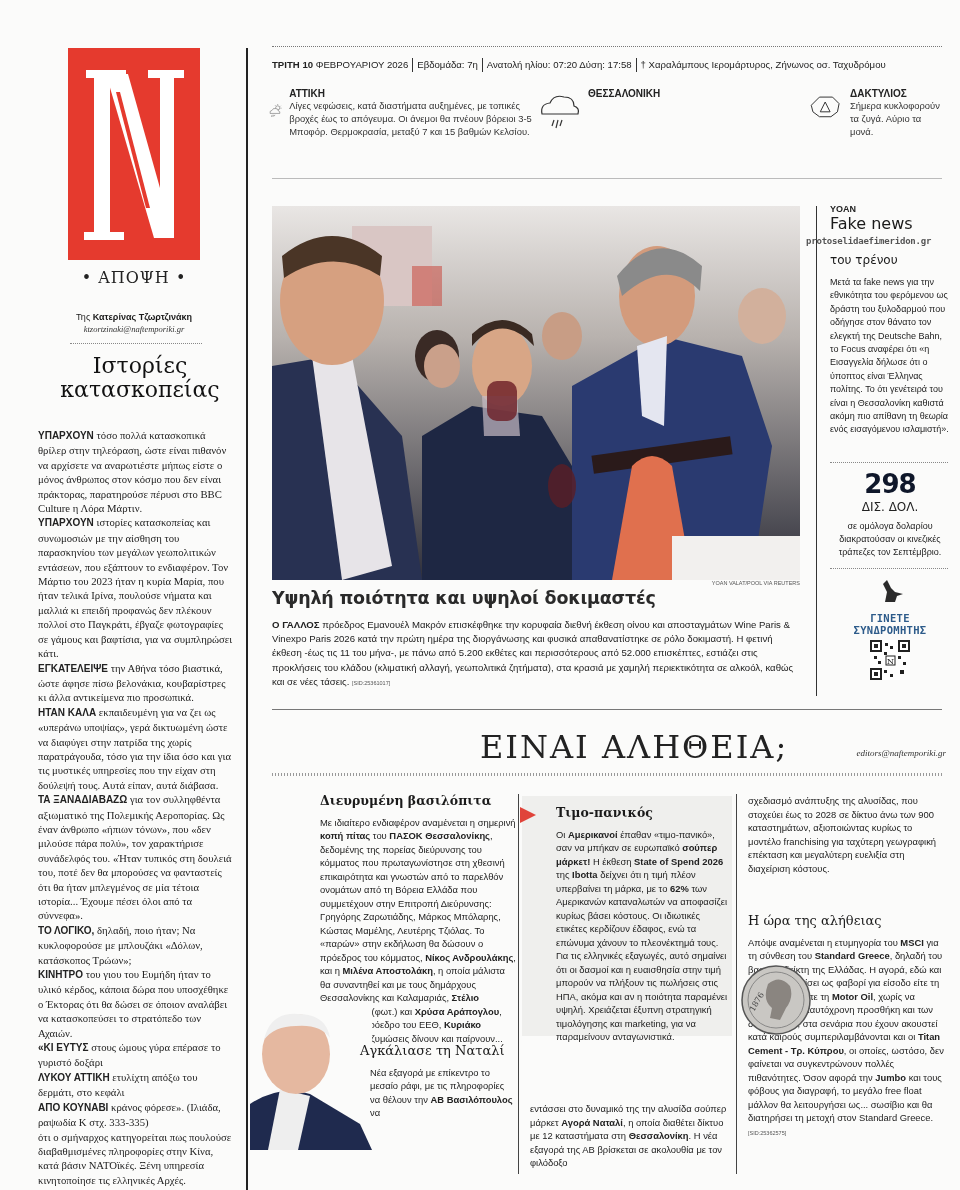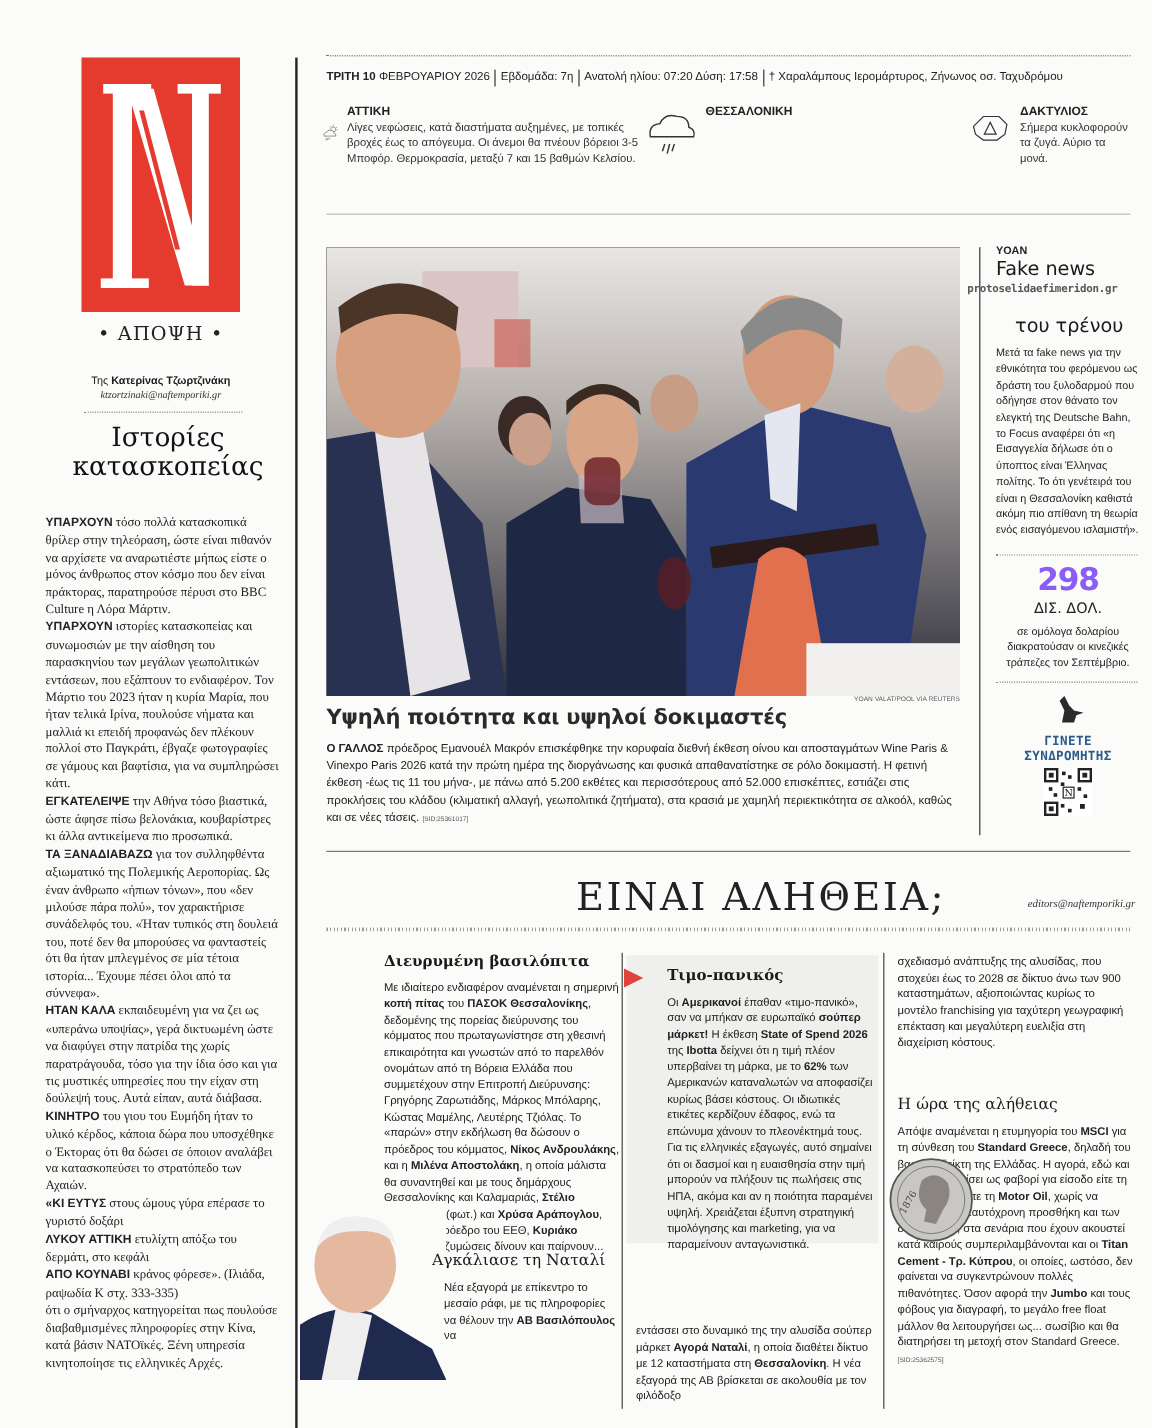--- a/index.html
+++ b/index.html
@@ -52,25 +52,25 @@
   .main-body b { font-weight: bold; }
   .main-body .sid { font-size: 5.5px; color: #555; }
 
   
   .focus-rule { position: absolute; left: 816px; top: 206px; width: 1px; height: 490px; background: #333; }
   .focus { position: absolute; left: 830px; top: 204px; width: 122px; }
   .focus .kicker { font-family: "Liberation Sans", sans-serif; font-weight: bold; font-size: 9px; color: #222; }
   .focus .ftitle { font-family: "DejaVu Sans", sans-serif; font-size: 16px; line-height: 20px; color: #1a1a1a; }
   .focus .watermark { font-family: "DejaVu Sans Mono", monospace; font-weight: bold; font-size: 9px; color: #555;
                       margin-left: -24px; margin-top: 2px; letter-spacing: -0.2px; }
-  .focus .ftitle2 { font-family: "DejaVu Sans", sans-serif; font-size: 16px; line-height: 20px; color: #1a1a1a; margin-top: 16px; text-align: center; }
+  .focus .ftitle2 { font-family: "DejaVu Sans", sans-serif; font-size: 12px; line-height: 20px; color: #1a1a1a; margin-top: 4px; }
   .focus .fbody { font-family: "Liberation Sans", sans-serif; font-size: 9px; line-height: 13.4px; color: #222; margin-top: 6px; }
   .focus-dots1 { position: absolute; left: 830px; top: 462px; width: 118px; border-top: 1px dotted #888; }
   .stat { position: absolute; left: 820px; top: 470px; width: 140px; text-align: center; }
-  .stat .num { font-family: "DejaVu Sans", sans-serif; font-weight: bold; font-size: 26px; color: #8b5cf6; line-height: 28px; letter-spacing: -1px; }
+  .stat .num { font-family: "DejaVu Sans", sans-serif; font-weight: bold; font-size: 26px; color: #0f172a; line-height: 28px; letter-spacing: -1px; }
   .stat .unit { font-family: "DejaVu Sans", sans-serif; font-size: 12px; color: #222; margin-top: 2px; }
   .stat .desc { font-family: "Liberation Sans", sans-serif; font-size: 9px; line-height: 13px; color: #222; margin-top: 6px; }
   .focus-dots2 { position: absolute; left: 830px; top: 568px; width: 118px; border-top: 1px dotted #888; }
   .subscribe { position: absolute; left: 830px; top: 578px; width: 120px; text-align: center; }
   .subscribe .sub-text { font-family: "DejaVu Sans Mono", monospace; font-weight: bold; font-size: 10.5px; line-height: 12px; color: #2d5b8a; letter-spacing: 0.3px; }
   .subscribe .qr { width: 40px; height: 40px; margin: 4px auto 0; }
 
   
   .sec-top-rule { position: absolute; left: 272px; top: 709px; width: 670px; border-top: 1.5px solid #777; }
   .sec-title { position: absolute; left: 480px; top: 728px; width: 300px;
@@ -137,22 +137,23 @@
 
   <div class="col-title">
     <div>Ιστορίες</div>
     <div>κατασκοπείας</div>
   </div>
 
   <div class="col-body" id="opinion-body">
       <p><b>ΥΠΑΡΧΟΥΝ</b> τόσο πολλά κατασκοπικά θρίλερ στην τηλεόραση, ώστε είναι πιθανόν να αρχίσετε να αναρωτιέστε μήπως είστε ο μόνος άνθρωπος στον κόσμο που δεν είναι πράκτορας, παρατηρούσε πέρυσι στο BBC Culture η Λόρα Μάρτιν.</p>
       <p><b>ΥΠΑΡΧΟΥΝ</b> ιστορίες κατασκοπείας και συνωμοσιών με την αίσθηση του παρασκηνίου των μεγάλων γεωπολιτικών εντάσεων, που εξάπτουν το ενδιαφέρον. Τον Μάρτιο του 2023 ήταν η κυρία Μαρία, που ήταν τελικά Ιρίνα, πουλούσε νήματα και μαλλιά κι επειδή προφανώς δεν πλέκουν πολλοί στο Παγκράτι, έβγαζε φωτογραφίες σε γάμους και βαφτίσια, για να συμπληρώσει κάτι.</p>
       <p><b>ΕΓΚΑΤΕΛΕΙΨΕ</b> την Αθήνα τόσο βιαστικά, ώστε άφησε πίσω βελονάκια, κουβαρίστρες κι άλλα αντικείμενα πιο προσωπικά.</p>
+      <p><b>ΗΤΑΝ ΚΑΛΑ</b> εκπαιδευμένη για να ζει ως «υπεράνω υποψίας», γερά δικτυωμένη ώστε να διαφύγει στην πατρίδα της χωρίς παρατράγουδα, τόσο για την ίδια όσο και για τις μυστικές υπηρεσίες που την είχαν στη δούλεψή τους. Αυτά είπαν, αυτά διάβασα.</p>
       <p><b>ΤΑ ΞΑΝΑΔΙΑΒΑΖΩ</b> για τον συλληφθέντα αξιωματικό της Πολεμικής Αεροπορίας. Ως έναν άνθρωπο «ήπιων τόνων», που «δεν μιλούσε πάρα πολύ», τον χαρακτήρισε συνάδελφός του. «Ήταν τυπικός στη δουλειά του, ποτέ δεν θα μπορούσες να φανταστείς ότι θα ήταν μπλεγμένος σε μία τέτοια ιστορία... Έχουμε πέσει όλοι από τα σύννεφα».</p>
-      <p><b>ΗΤΑΝ ΚΑΛΑ</b> εκπαιδευμένη για να ζει ως «υπεράνω υποψίας», γερά δικτυωμένη ώστε να διαφύγει στην πατρίδα της χωρίς παρατράγουδα, τόσο για την ίδια όσο και για τις μυστικές υπηρεσίες που την είχαν στη δούλεψή τους. Αυτά είπαν, αυτά διάβασα.</p>
+      <p><b>ΤΟ ΛΟΓΙΚΟ,</b> δηλαδή, ποιο ήταν; Να κυκλοφορούσε με μπλουζάκι «Δόλων, κατάσκοπος Τρώων»;</p>
       <p><b>ΚΙΝΗΤΡΟ</b> του γιου του Ευμήδη ήταν το υλικό κέρδος, κάποια δώρα που υποσχέθηκε ο Έκτορας ότι θα δώσει σε όποιον αναλάβει να κατασκοπεύσει το στρατόπεδο των Αχαιών.</p>
       <p><b>«ΚΙ ΕΥΤΥΣ</b> στους ώμους γύρα επέρασε το γυριστό δοξάρι</p>
       <p><b>ΛΥΚΟΥ ΑΤΤΙΚΗ</b> ετυλίχτη απόξω του δερμάτι, στο κεφάλι</p>
       <p><b>ΑΠΟ ΚΟΥΝΑΒΙ</b> κράνος φόρεσε». (Ιλιάδα, ραψωδία Κ στχ. 333-335)</p>
       <p> ότι ο σμήναρχος κατηγορείται πως πουλούσε διαβαθμισμένες πληροφορίες στην Κίνα, κατά βάσιν ΝΑΤΟϊκές. Ξένη υπηρεσία κινητοποίησε τις ελληνικές Αρχές.</p>
     </div>
 </div>
 <div class="left-rule"></div>
 
 <div class="top-dots"></div>

